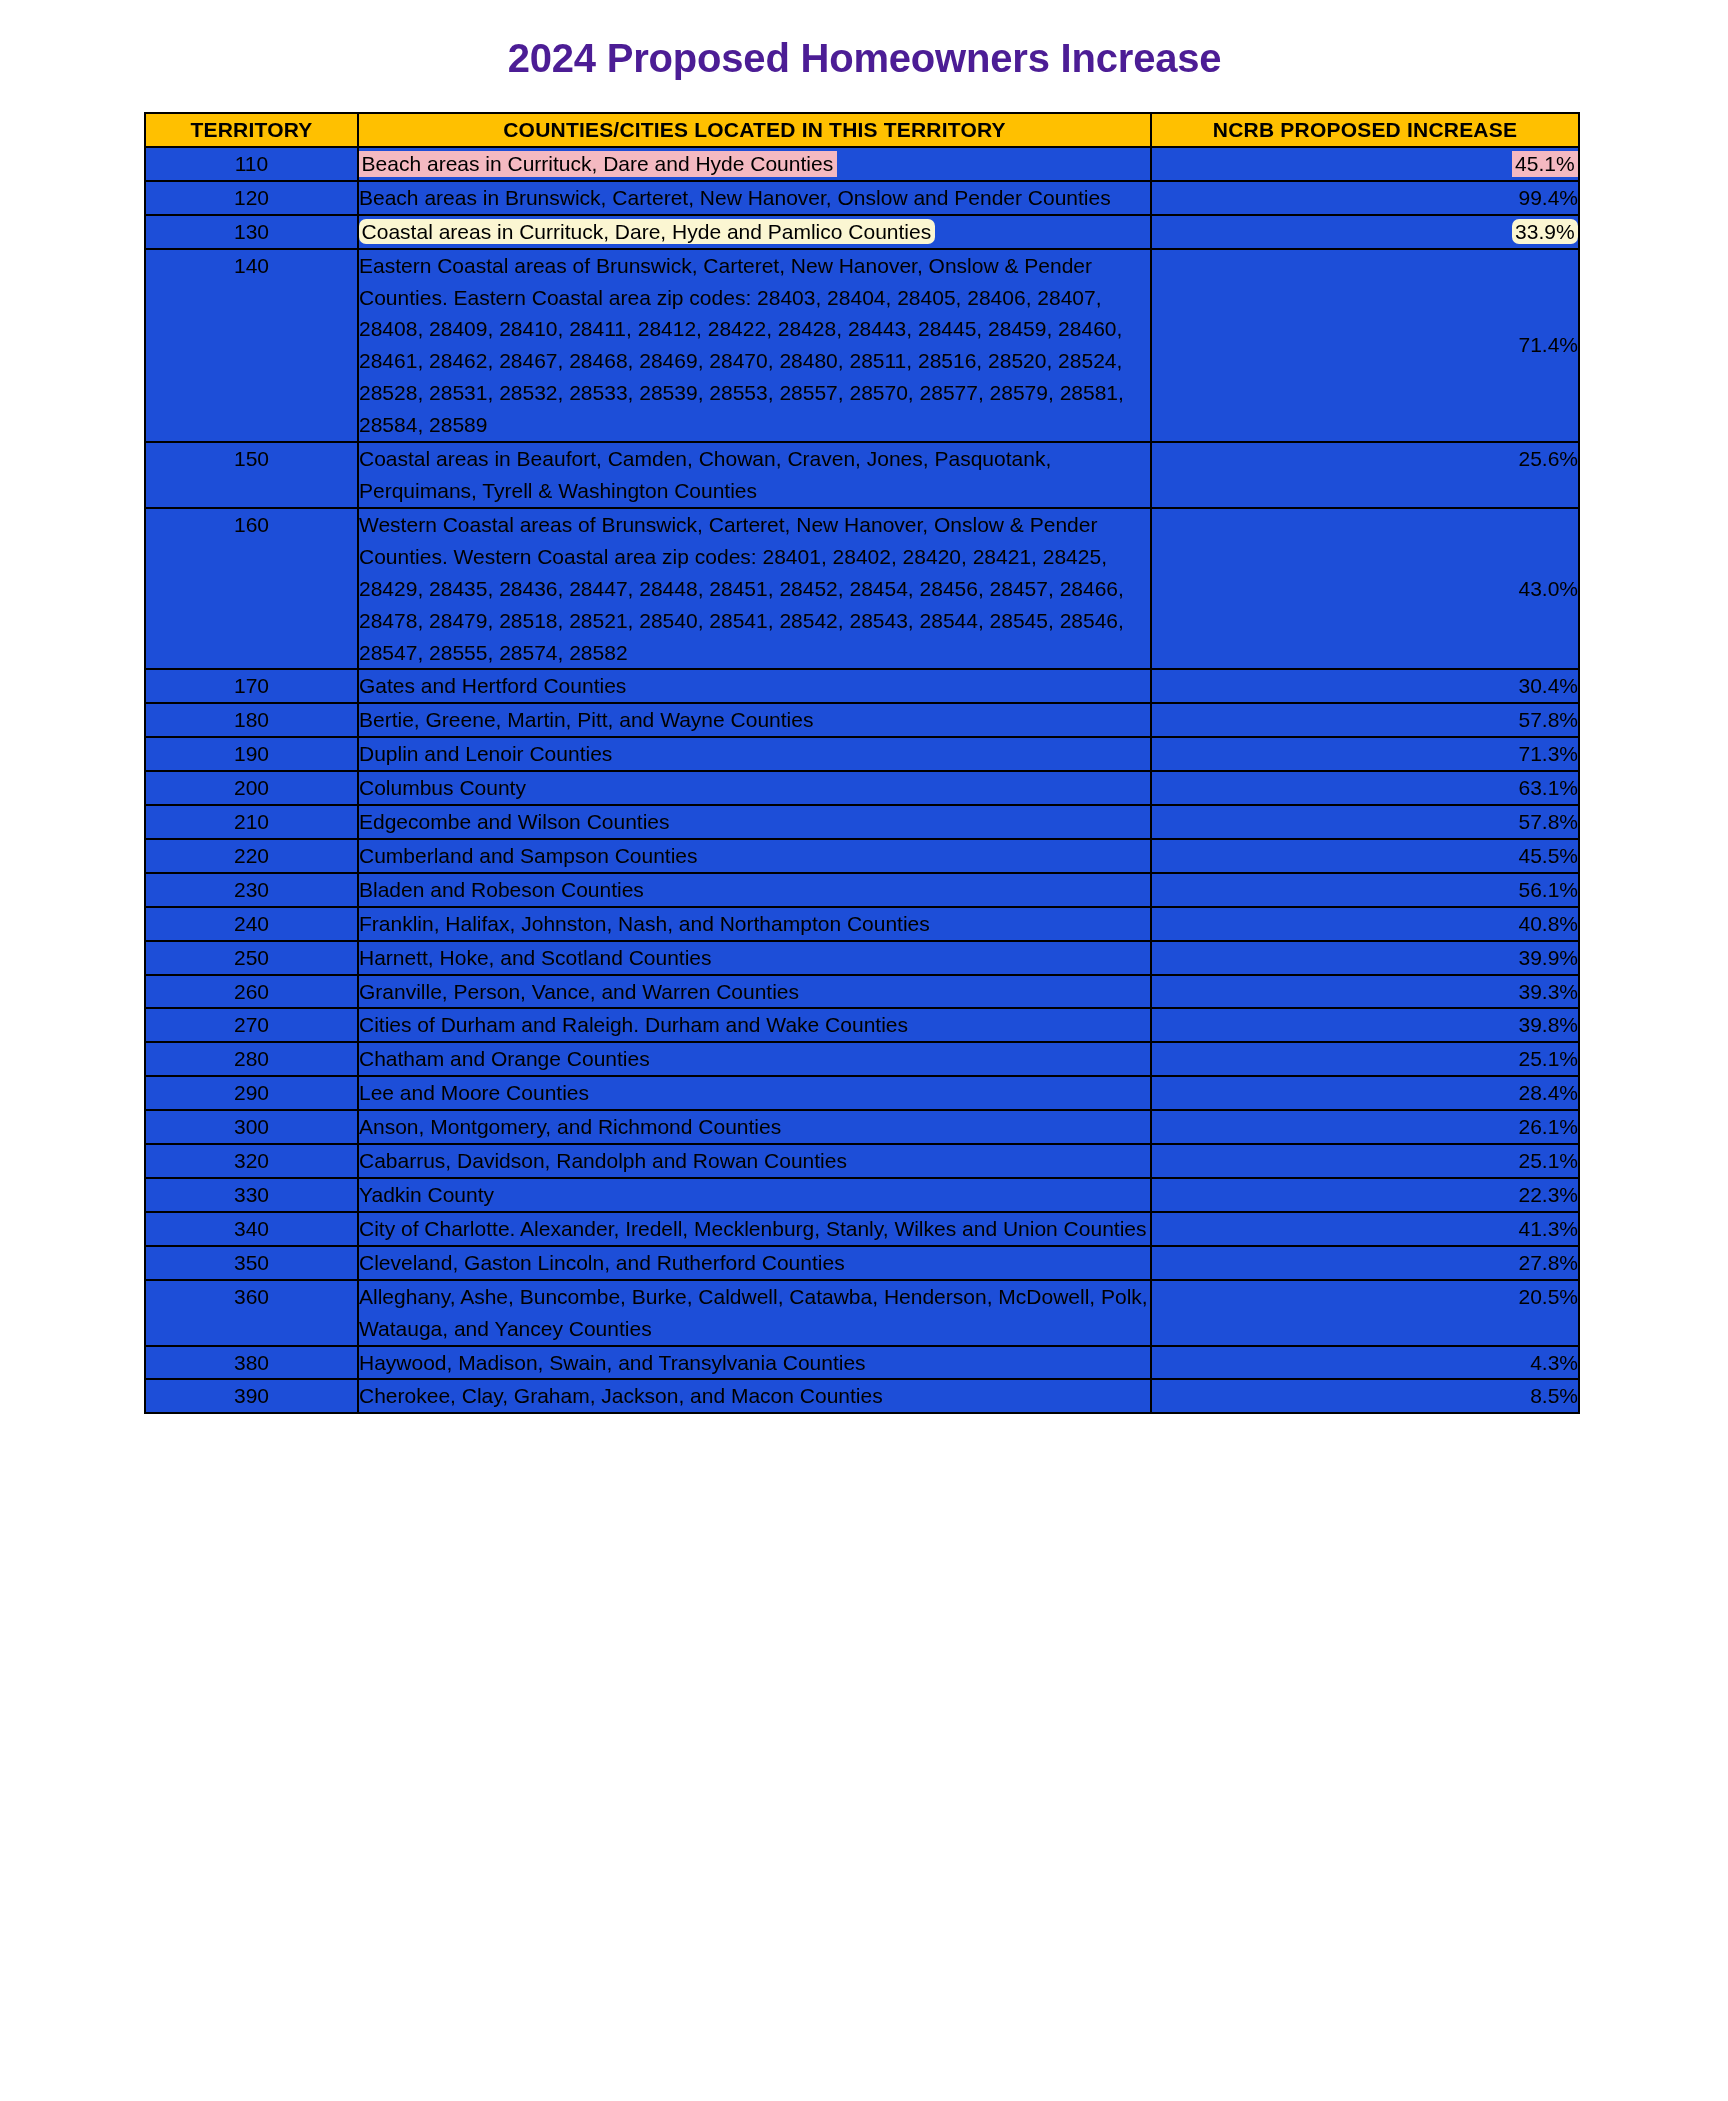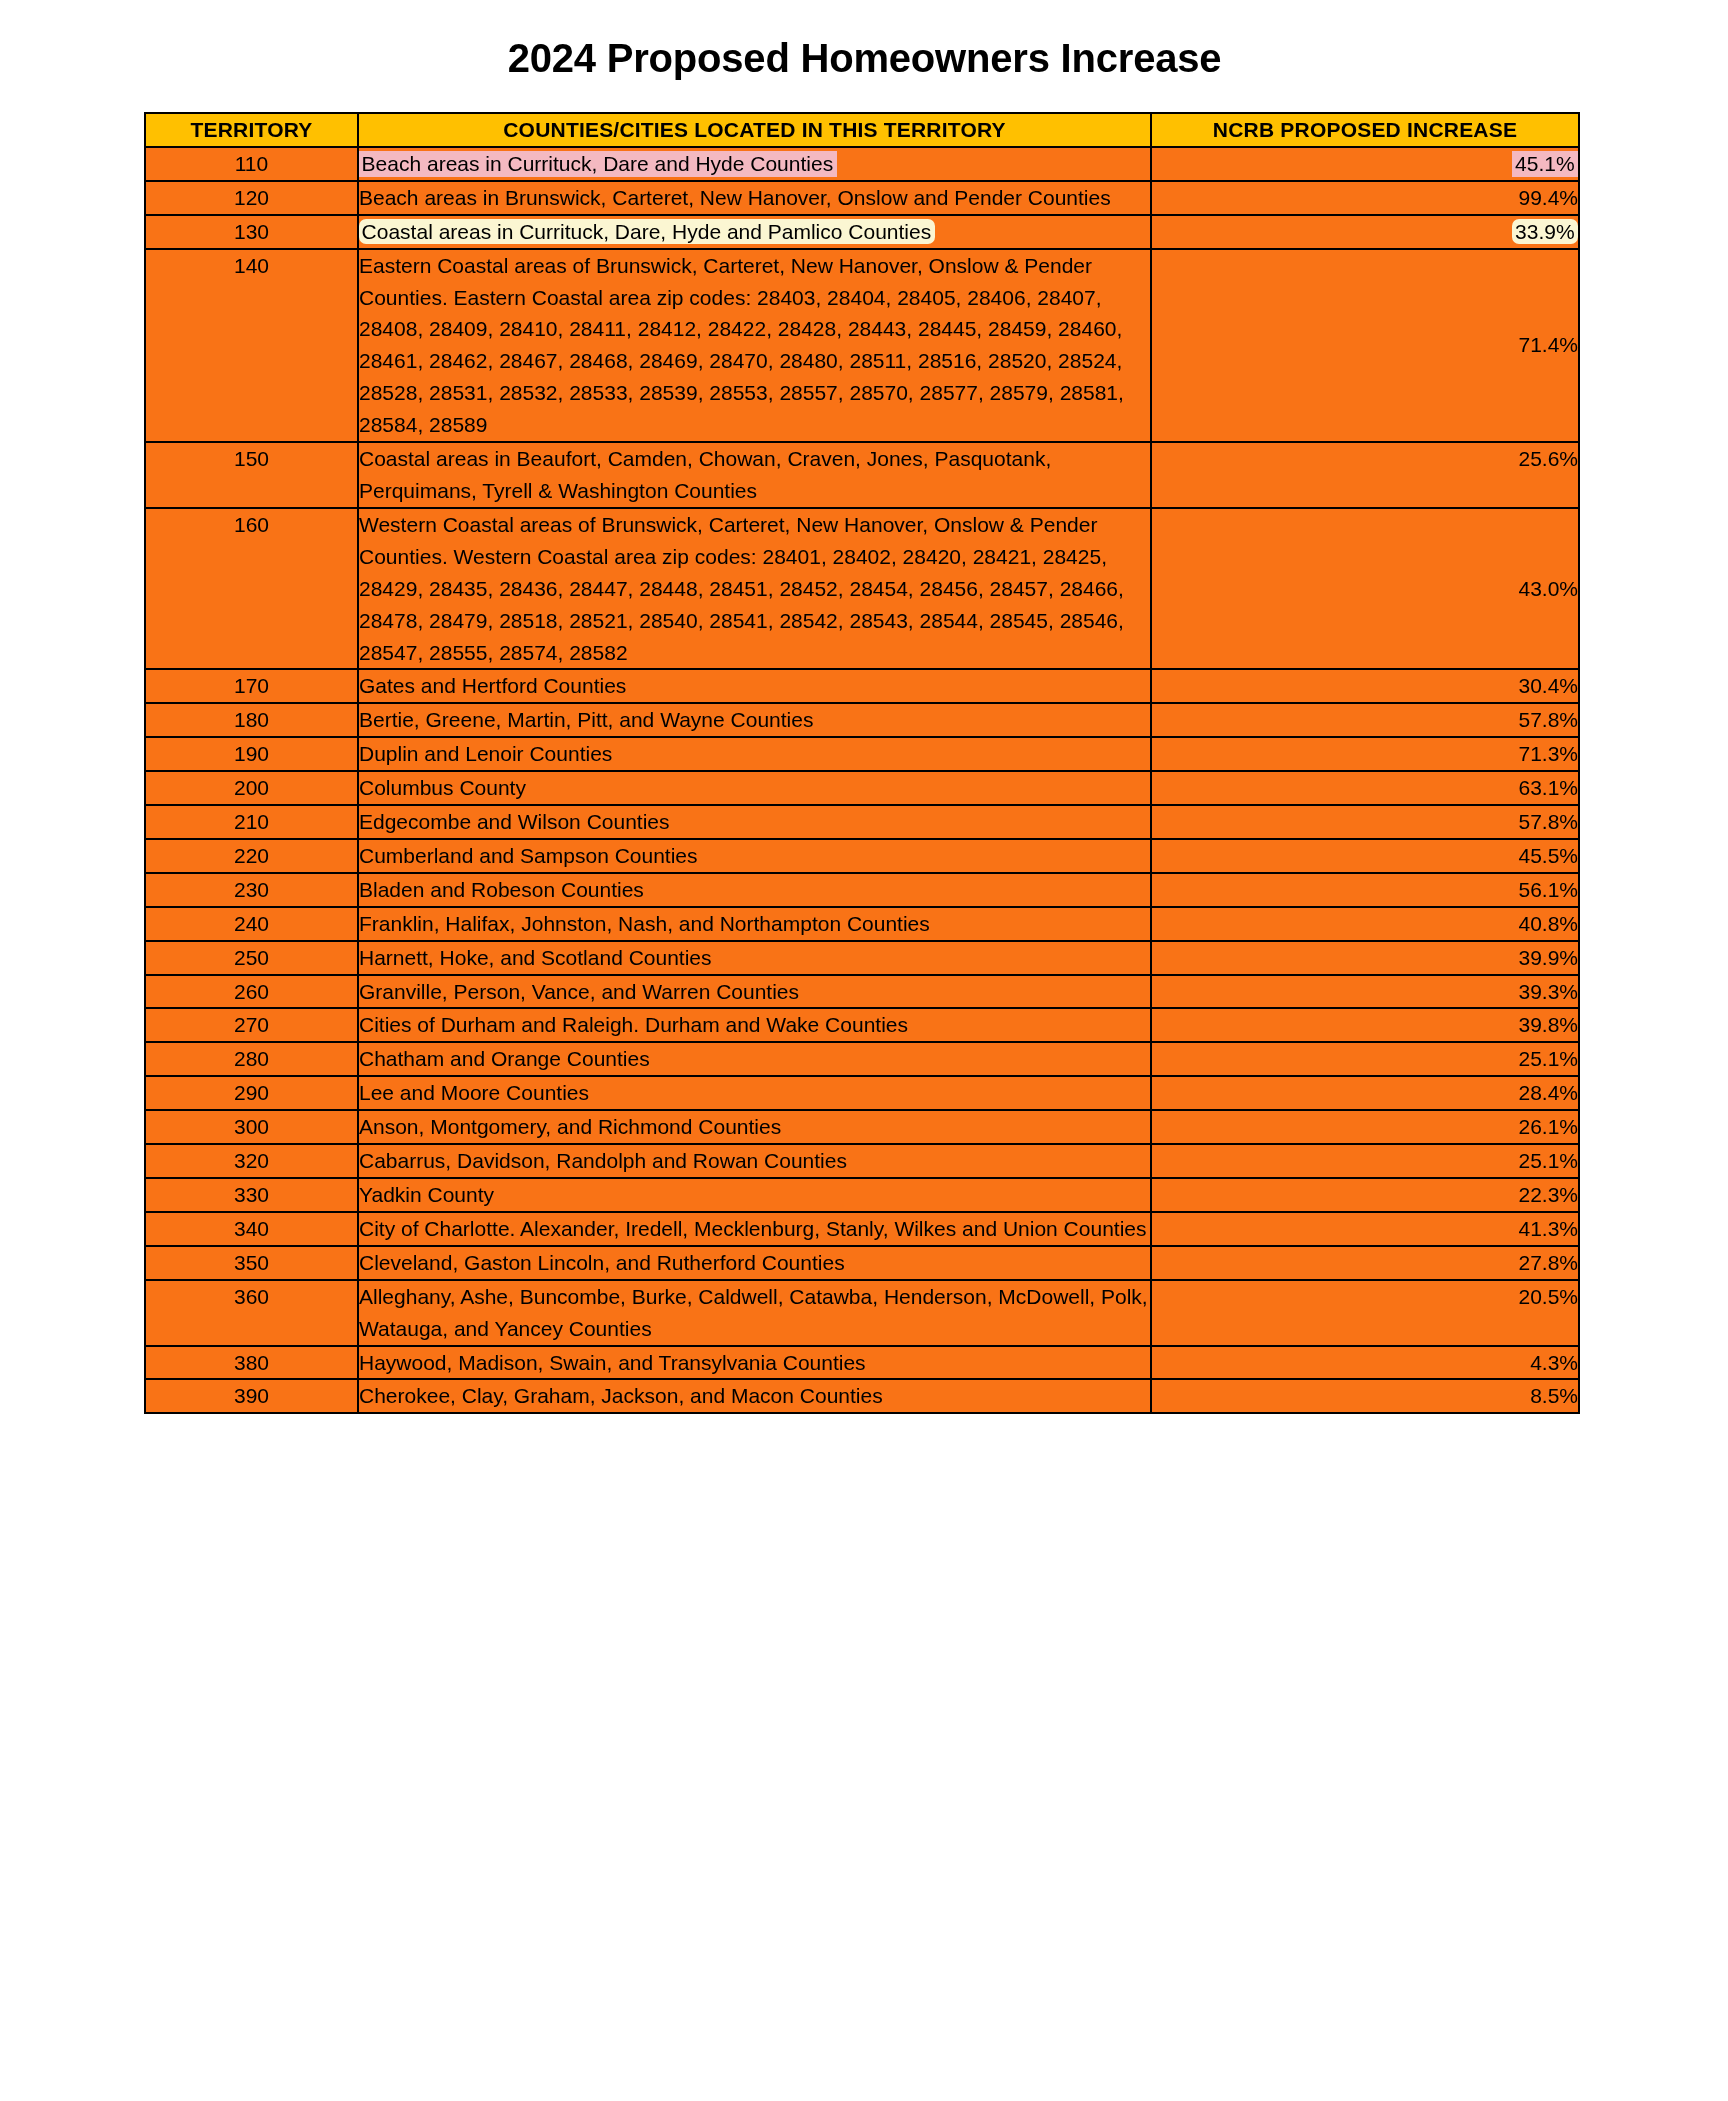--- a/index.html
+++ b/index.html
@@ -23,32 +23,32 @@
   }
   .doc-title {
     text-align: center;
     font-family: "Liberation Sans", sans-serif;
     font-weight: bold;
     font-size: 40px;
     letter-spacing: -0.2px;
     margin: 0;
     padding-top: 36px;
     padding-bottom: 0;
-    color: #000000;
+    color: #4c1d95;
   }
   .table-wrap {
     margin-top: 31px;
     padding-left: 144px;
     padding-right: 150px;
   }
   table.territory-table {
     border-collapse: collapse;
     width: 1435px;
     table-layout: fixed;
-    background: #f97316;
+    background: #1d4ed8;
   }
   table.territory-table col.c-territory { width: 213px; }
   table.territory-table col.c-counties  { width: 793px; }
   table.territory-table col.c-increase  { width: 428px; }
 
   table.territory-table th,
   table.territory-table td {
     border: 2.6px solid #000000;
     padding: 0;
     vertical-align: top;

